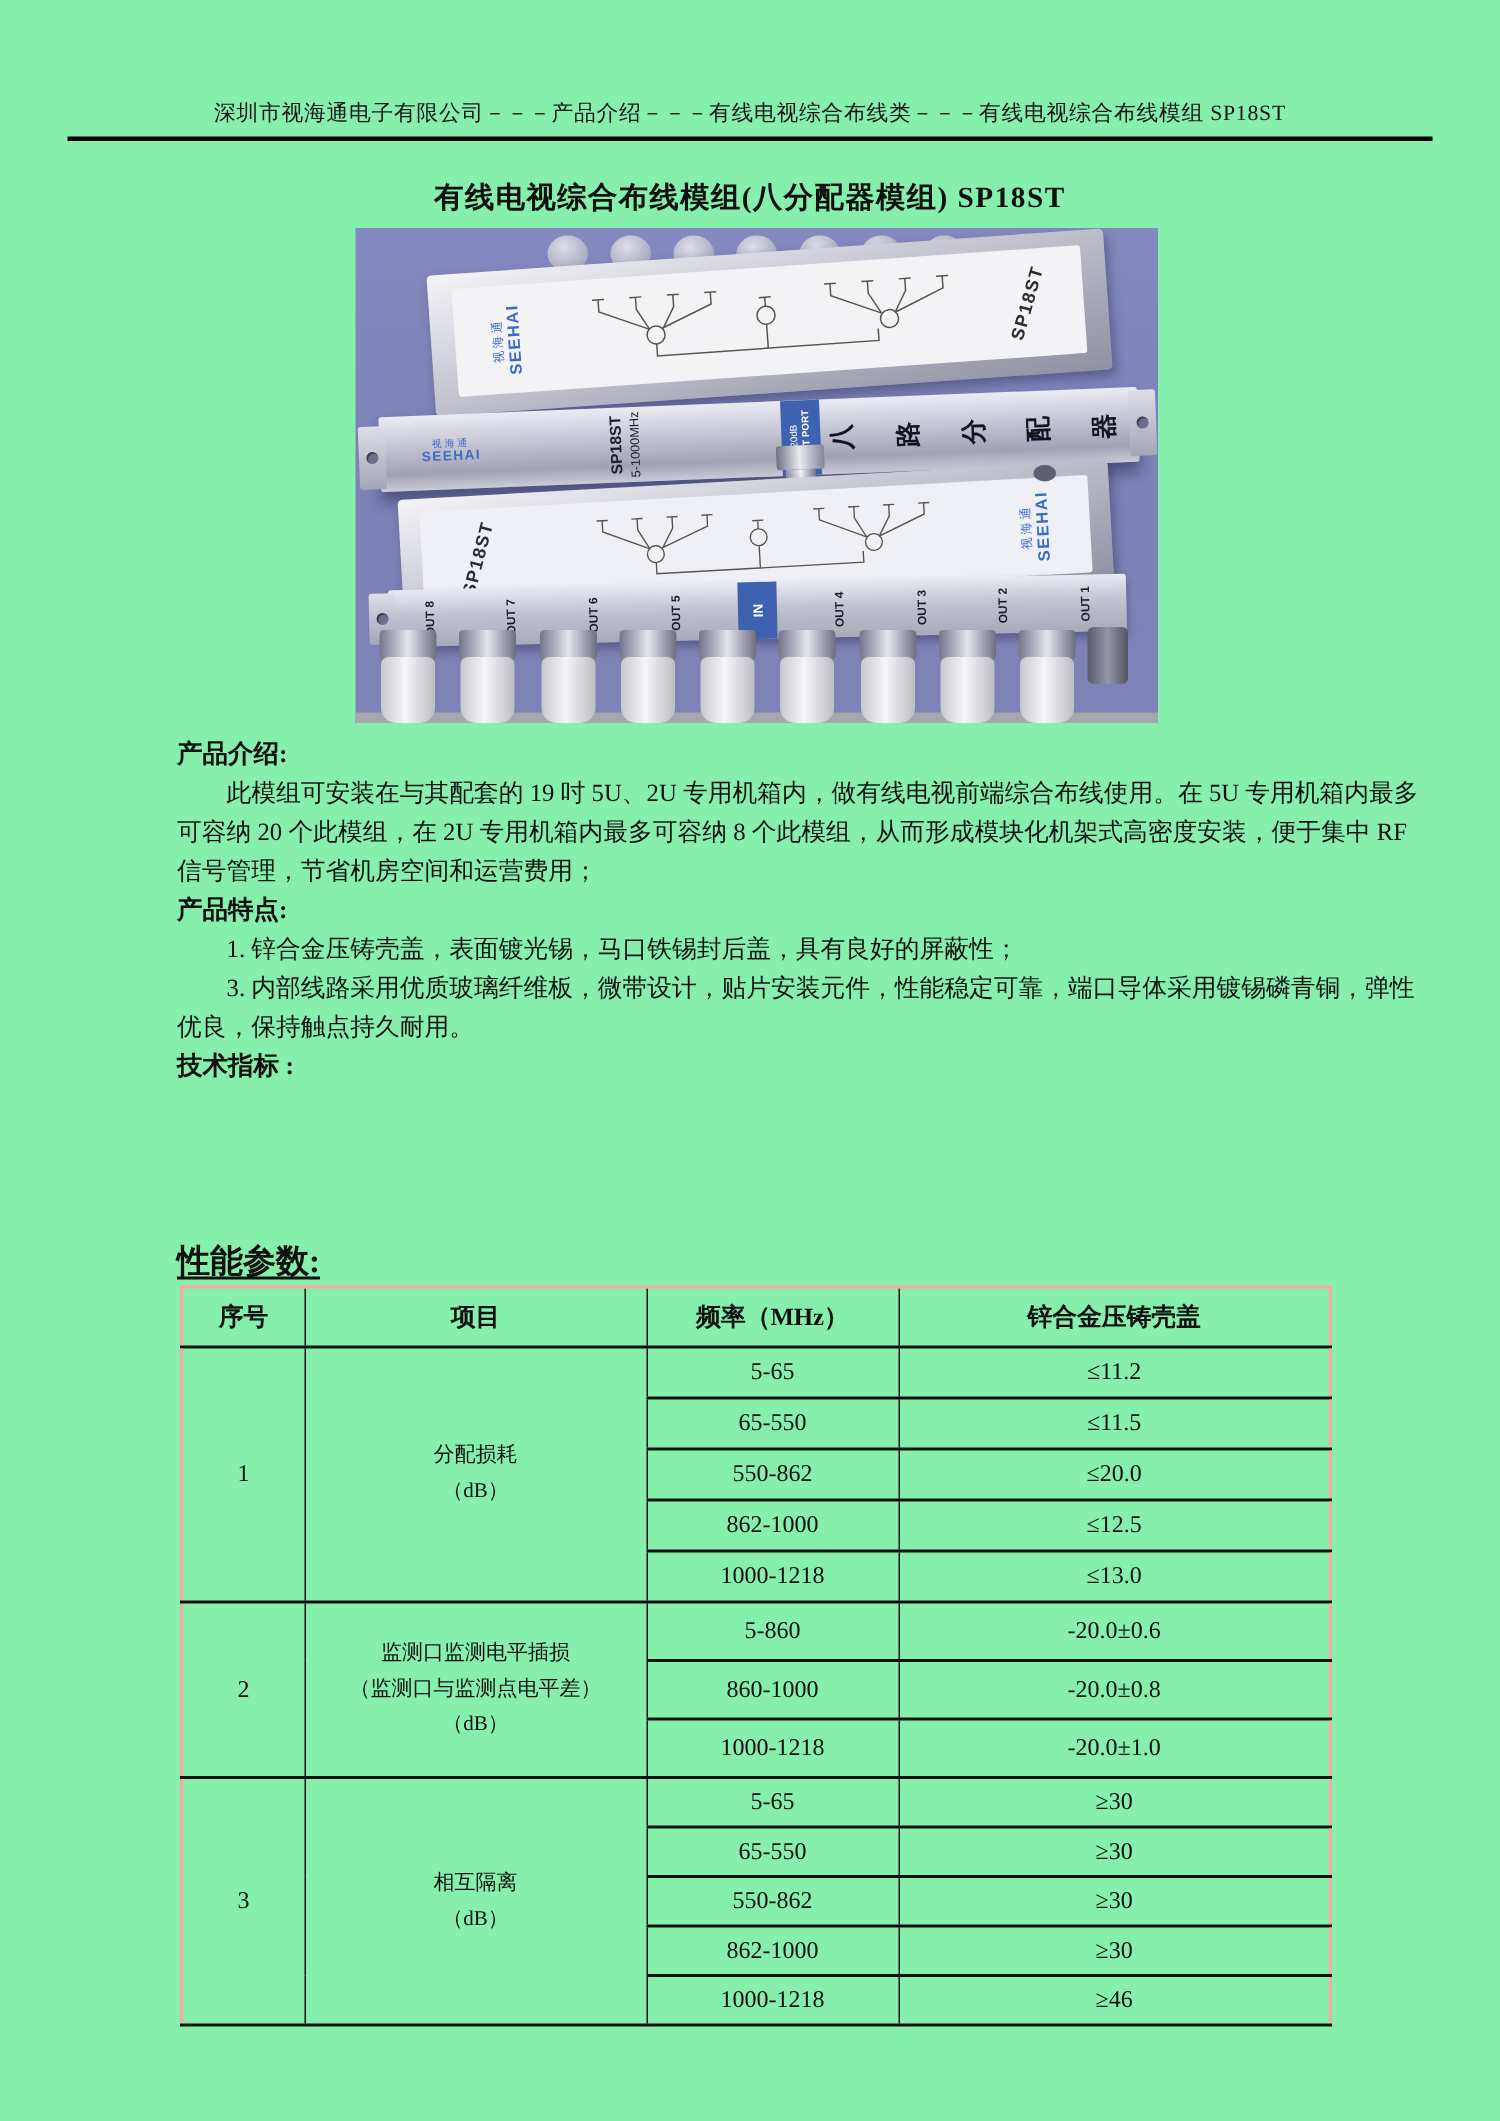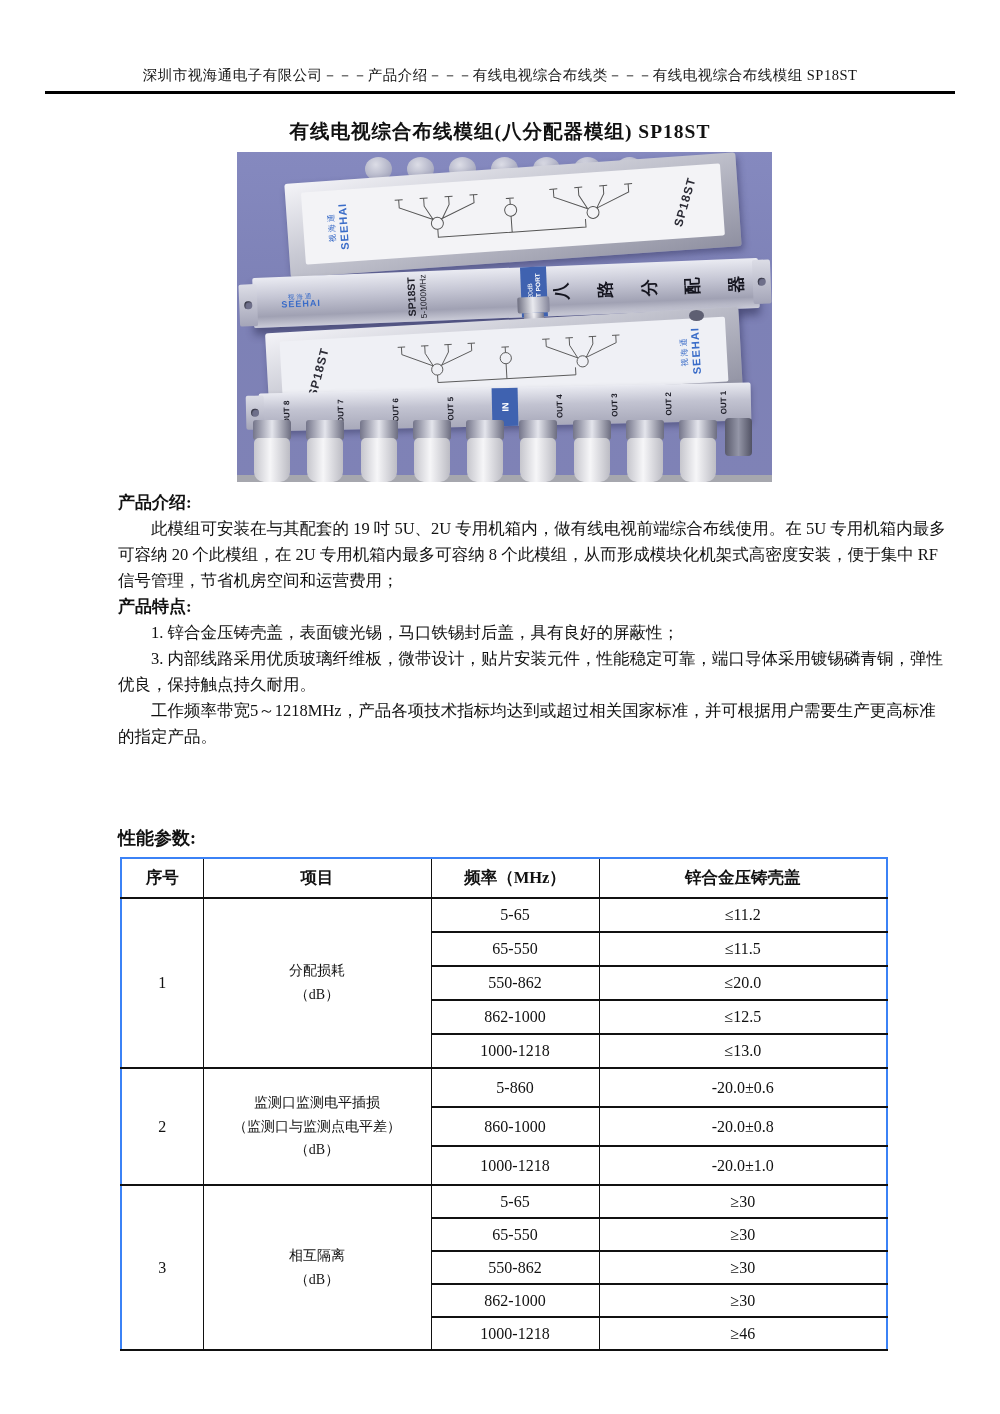--- a/index.html
+++ b/index.html
@@ -1,17 +1,17 @@
 <!DOCTYPE html>
 <html><head>
 <meta charset="utf-8">
 <style>
   html,body{margin:0;padding:0;background:#e9e9e9;}
   #page{
-    position:relative;width:1000px;height:1414px;margin:0 auto;background:#ffffff;
+    position:relative;width:1000px;height:1414px;margin:0 auto;background:#86efac;
     font-family:"Liberation Serif","DejaVu Serif",serif;color:#111;overflow:hidden;
   }
   
   .doc-header{position:absolute;top:66px;left:0;width:100%;text-align:center;
     font-size:14.5px;letter-spacing:.5px;color:#151515;}
   .head-rule{position:absolute;top:91px;left:45px;width:910px;height:3px;background:#000;}
   .doc-title{position:absolute;top:118px;left:0;width:100%;text-align:center;
     font-size:19.5px;font-weight:bold;letter-spacing:1px;}
 
   
@@ -81,26 +81,26 @@
     background:linear-gradient(90deg,#74758a,#e4e5ec 50%,#6c6d80);}
   .conn .cap{width:36px;height:44px;margin:-2px auto 0;border-radius:5px 5px 10px 10px;
     background:linear-gradient(90deg,#c6c6cd,#f6f6f8 45%,#bcbcc4);}
   .darkconn{position:absolute;left:488px;top:266px;width:27px;height:38px;border-radius:4px;
     background:linear-gradient(90deg,#595a6c,#9496a7 50%,#515264);}
 
   
   .content{position:absolute;left:118px;top:490px;width:830px;font-size:16.5px;line-height:26px;}
   .content h3{margin:0;font-size:17px;font-weight:bold;line-height:26px;}
   .content p{margin:0;text-indent:2em;}
-  .params-head{position:absolute;left:118px;top:826px;font-size:18px;font-weight:bold;
-    text-underline-offset:3px;}
+  .params-head{position:absolute;left:118px;top:826px;font-size:22px;font-weight:bold;
+    text-decoration:underline;text-underline-offset:3px;}
 
   
   .ptable-wrap{position:absolute;left:120px;top:857px;}
-  table.ptable{border-collapse:collapse;table-layout:fixed;width:766px;border:2px solid #3b82f6;}
+  table.ptable{border-collapse:collapse;table-layout:fixed;width:766px;border:2px solid #fca5a5;}
   .ptable th,.ptable td{border:1px solid #111;border-bottom-width:2px;text-align:center;
     padding:0;font-size:16px;vertical-align:middle;}
   .ptable th{height:38px;font-weight:bold;font-size:16.5px;}
   .ptable tr.g1 td{height:32px;}
   .ptable tr.g2 td{height:37px;}
   .ptable tr.g3 td{height:31px;}
   .ptable .c-item div{line-height:1.7;font-size:14px;}
 </style>
 </head>
 <body>
@@ -280,21 +280,21 @@
   </div>
 
   <div class="content">
     <h3>产品介绍:</h3>
     <p>此模组可安装在与其配套的 19 吋 5U、2U 专用机箱内，做有线电视前端综合布线使用。在 5U 专用机箱内最多可容纳 20 个此模组，在 2U 专用机箱内最多可容纳 8 个此模组，从而形成模块化机架式高密度安装，便于集中 RF 信号管理，节省机房空间和运营费用；</p>
     <h3>产品特点:</h3>
     <div>
         <p class="feat">1. 锌合金压铸壳盖，表面镀光锡，马口铁锡封后盖，具有良好的屏蔽性；</p>
         <p class="feat">3. 内部线路采用优质玻璃纤维板，微带设计，贴片安装元件，性能稳定可靠，端口导体采用镀锡磷青铜，弹性优良，保持触点持久耐用。</p>
       </div>
-    <p>工作频率带宽5～1218MHz，产品各项技术指标均达到或超过相关国家标准，并可根据用户需要生产更高标准的指定产品。</p>
+    <h3>技术指标 :</h3>
   </div>
 
   <div class="params-head">性能参数:</div>
 
   <div class="ptable-wrap">
     <table class="ptable">
       <colgroup>
           <col style="width:82px">
           <col style="width:228px">
           <col style="width:168px">

